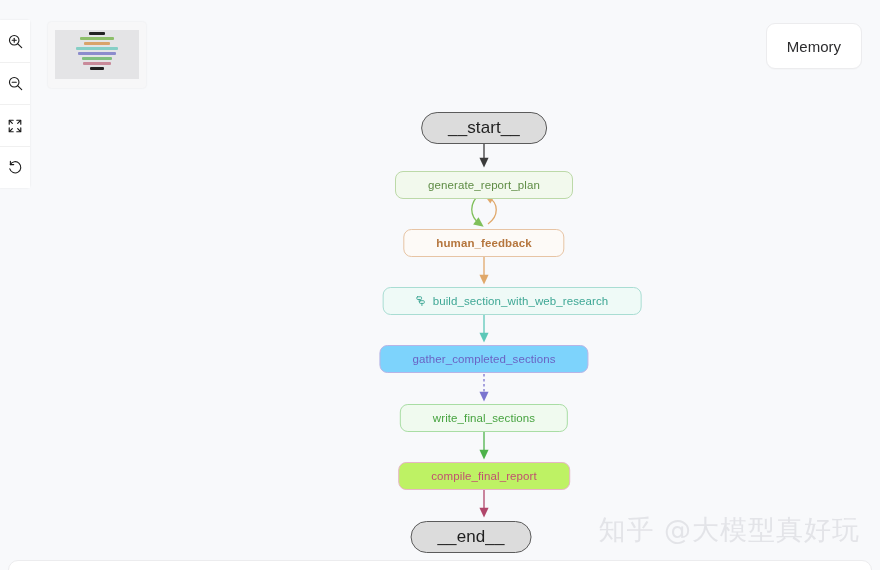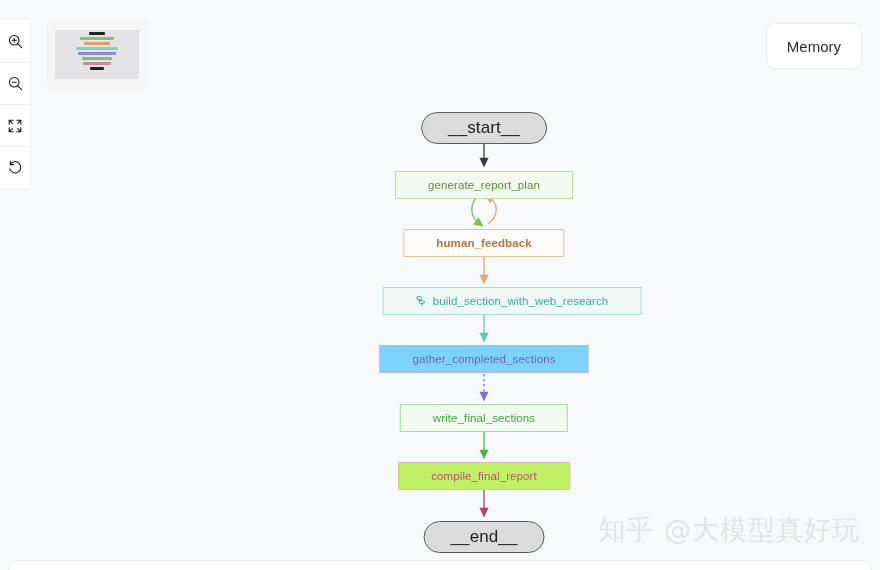--- a/index.html
+++ b/index.html
@@ -113,21 +113,21 @@
   }
   .node-terminal {
     background: #dcdcdc;
     border: 1.4px solid #5b5b5b;
     border-radius: 20px;
     color: #1f1f1f;
     padding: 5px 26px;
     font-size: 17px;
   }
   .node-box {
-    border-radius: 0;
+    border-radius: 8px;
     padding: 7px 32px;
     border-width: 1.3px;
     border-style: solid;
   }
   .node-icon { display: inline-flex; align-items: center; }
 
   
   #watermark {
     position: absolute;
     right: 20px; bottom: 22px;
@@ -222,21 +222,21 @@
       </div>
       <div class="node gnode node-box" style="left: 484px; top: 345px; background: #7dd3fc; border-color: rgb(184, 180, 230); color: rgb(106, 99, 196);">
         <span>gather_completed_sections</span>
       </div>
       <div class="node gnode node-box" style="left: 484px; top: 404px; background: rgb(240, 250, 239); border-color: rgb(169, 221, 164); color: rgb(70, 163, 63);">
         <span>write_final_sections</span>
       </div>
       <div class="node gnode node-box" style="left: 484px; top: 462px; background: #bef264; border-color: rgb(231, 182, 197); color: rgb(192, 80, 112);">
         <span>compile_final_report</span>
       </div>
-      <div class="node gnode node-terminal" style="left: 484px; top: 521px;">
+      <div class="node gnode node-terminal" style="left: 471px; top: 521px;">
         <span>__end__</span>
       </div>
     </div>
 
   <div id="toolbar">
     <button class="tb-btn" title="zoom in">
       <span>
         <svg width="17" height="17" viewBox="0 0 20 20" fill="none" stroke="#1a1a1a" stroke-width="1.3">
           <circle cx="8.5" cy="8.5" r="5.6"></circle>
           <line x1="12.7" y1="12.7" x2="17.3" y2="17.3" stroke-linecap="round"></line>

